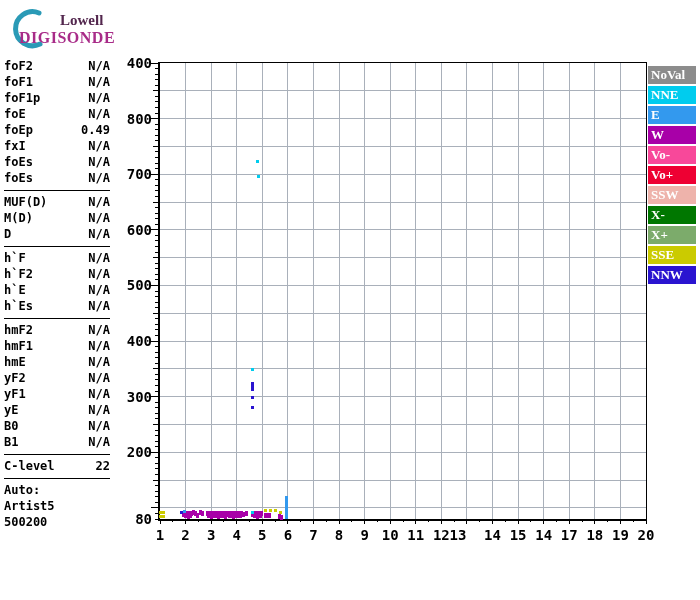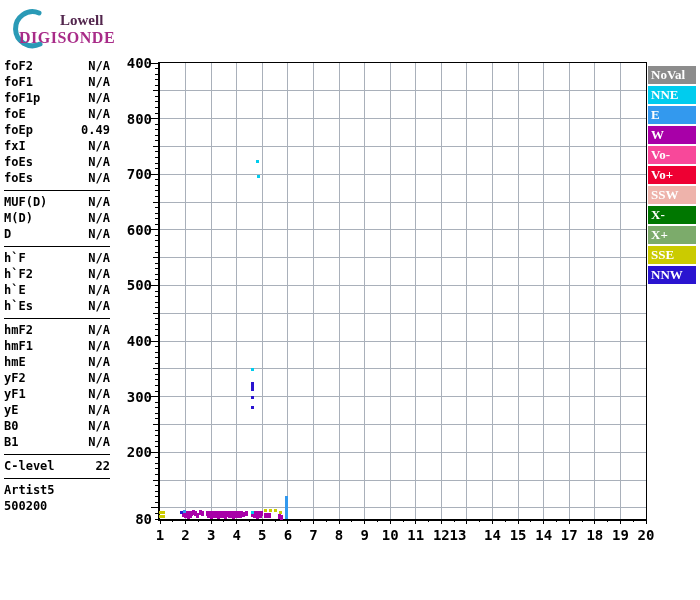--- a/index.html
+++ b/index.html
@@ -148,20 +148,24 @@
       <div class="prow">
         <div>B1</div>
         <div>N/A</div>
       </div>
       <div class="psep"></div>
       <div class="prow">
         <div>C-level</div>
         <div>22</div>
       </div>
       <div class="psep"></div>
+      <div class="prow">
+        <div>Auto:</div>
+        <div></div>
+      </div>
       <div class="prow">
         <div>Artist5</div>
         <div></div>
       </div>
       <div class="prow">
         <div>500200</div>
         <div></div>
       </div>
     </div>
 

